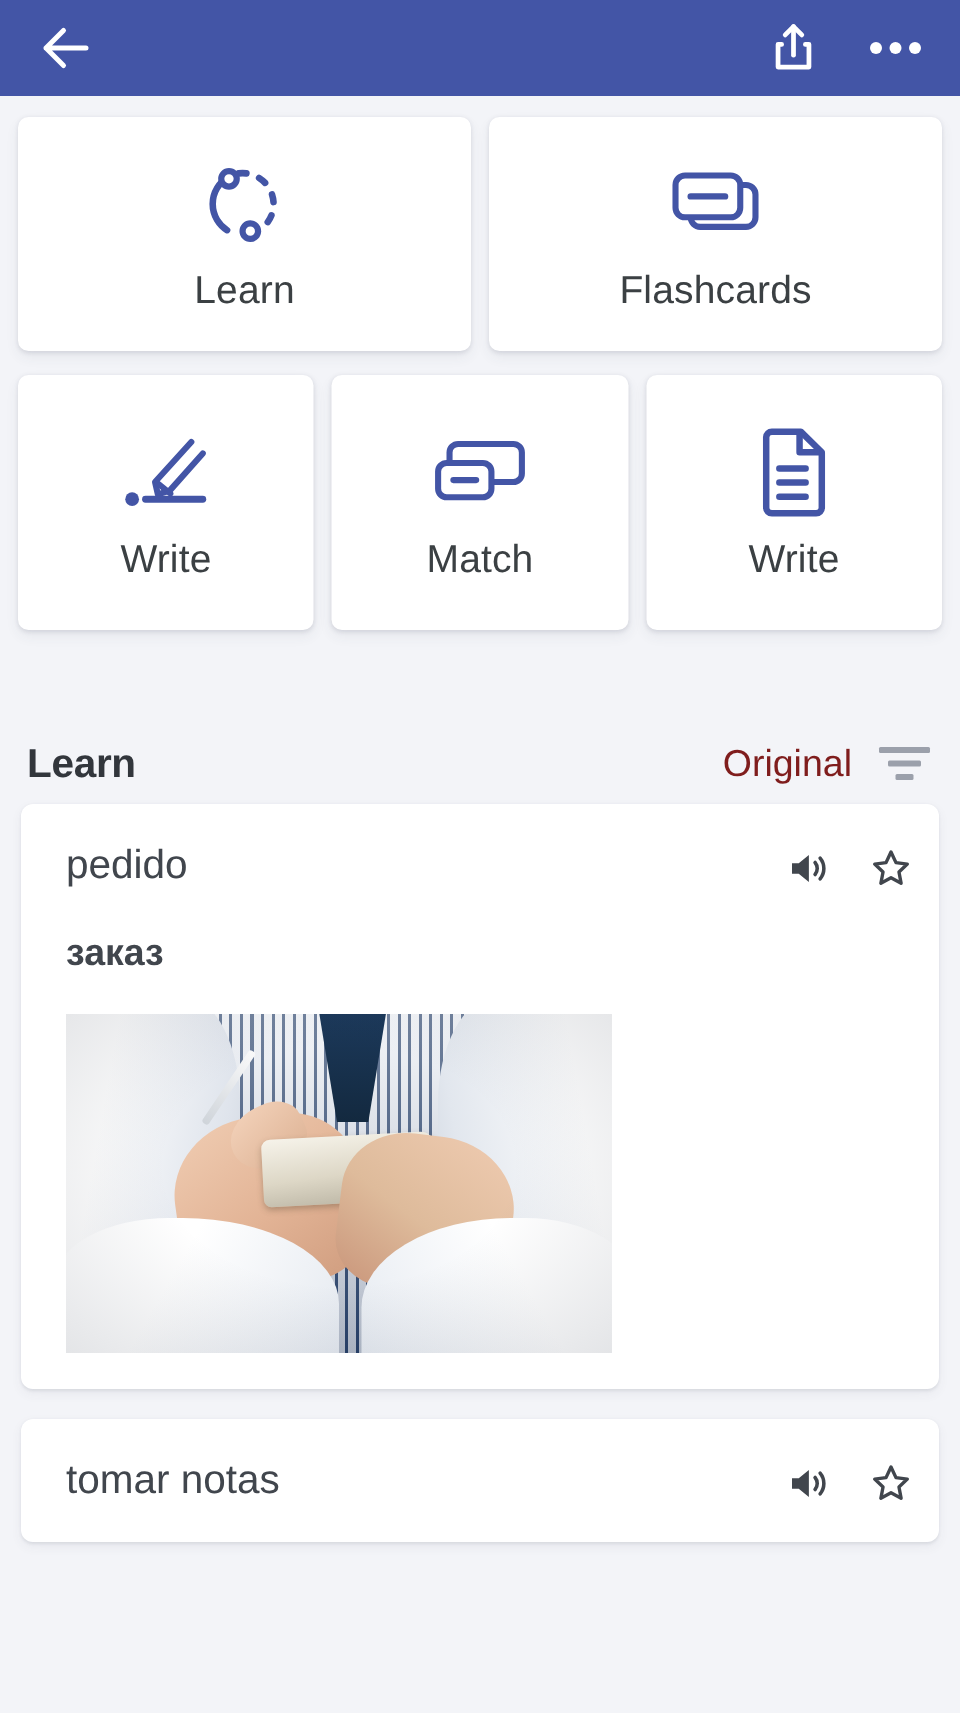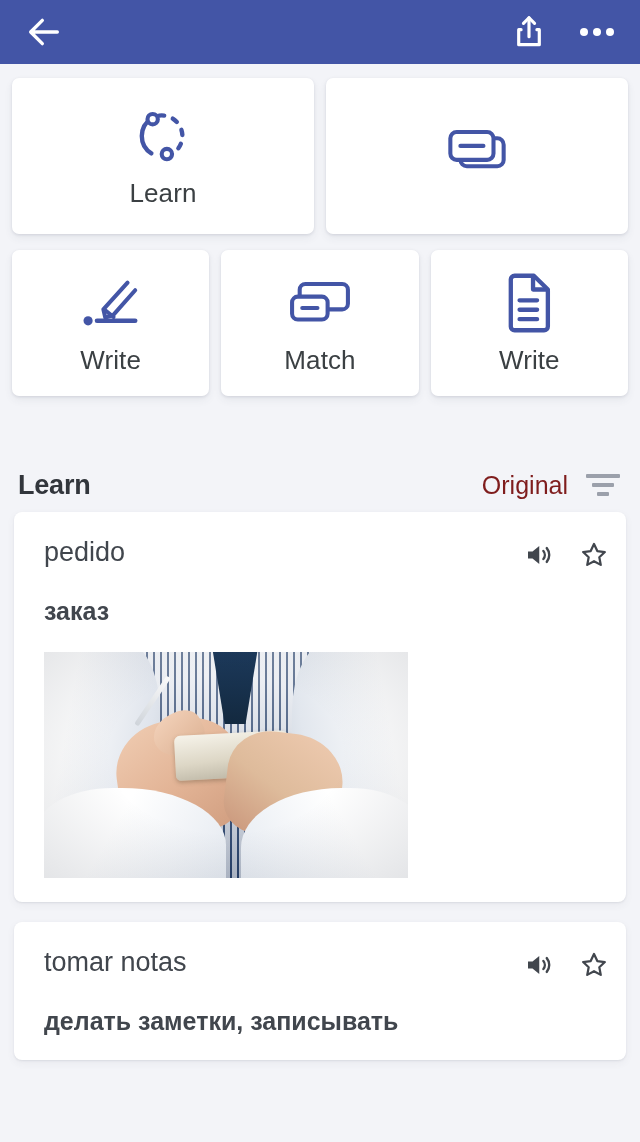--- a/index.html
+++ b/index.html
@@ -70,21 +70,21 @@
   }
   .mode-card .accent {
     position: absolute;
     left: 2px; right: 2px;
     bottom: -7px;
     height: 9px;
     background: #3f9a9a;
     border-radius: 0 0 6px 6px;
     z-index: -1;
   }
-  .mode-card.small { height: 146px; text-align: center; }
+  .mode-card.small { height: 170px; text-align: center; }
   .mode-icon {
     height: 64px;
     display: flex;
     align-items: center;
     justify-content: center;
     margin-bottom: 10px;
   }
   .mode-label {
     font-size: 26px;
     color: #3b4043;
@@ -309,20 +309,21 @@
 
       <div class="mode-card">
         <div class="accent"></div>
         <div class="mode-icon">
           <svg width="66" height="52" viewBox="0 0 52 40" fill="none">
             <rect x="13" y="10" width="34" height="22" rx="5" stroke="#4355a6" stroke-width="3.2" fill="#ffffff"></rect>
             <rect x="5" y="5" width="34" height="22" rx="5" stroke="#4355a6" stroke-width="3.2" fill="#ffffff"></rect>
             <path d="M13 16h18" stroke="#4355a6" stroke-width="3.4" stroke-linecap="round"></path>
           </svg>
         </div>
+        <div class="mode-label">Flashcards</div>
       </div>
 
     </div>
 
     <div class="mode-row">
 
       <div class="mode-card small">
         <div class="accent"></div>
         <div class="mode-icon">
           <svg width="64" height="56" viewBox="0 0 50 44" fill="none">
@@ -422,18 +423,17 @@
               <path d="M19 6.5a8.6 8.6 0 0 1 0 11" stroke="#41464d" stroke-width="1.9" stroke-linecap="round"></path>
             </svg>
           </div>
           <div class="icon-btn">
             <svg width="30" height="30" viewBox="0 0 24 24" fill="none">
               <path d="M12 3.2l2.65 5.66 6.05.78-4.45 4.2 1.15 6.06L12 16.95l-5.4 2.95 1.15-6.06-4.45-4.2 6.05-.78z" stroke="#41464d" stroke-width="1.8" stroke-linejoin="round"></path>
             </svg>
           </div>
         </div>
       </div>
-      <div class="term-def">делать заметки, записывать</div>
     </div>
 
   </div>
 
 </div>
 
 </body></html>

